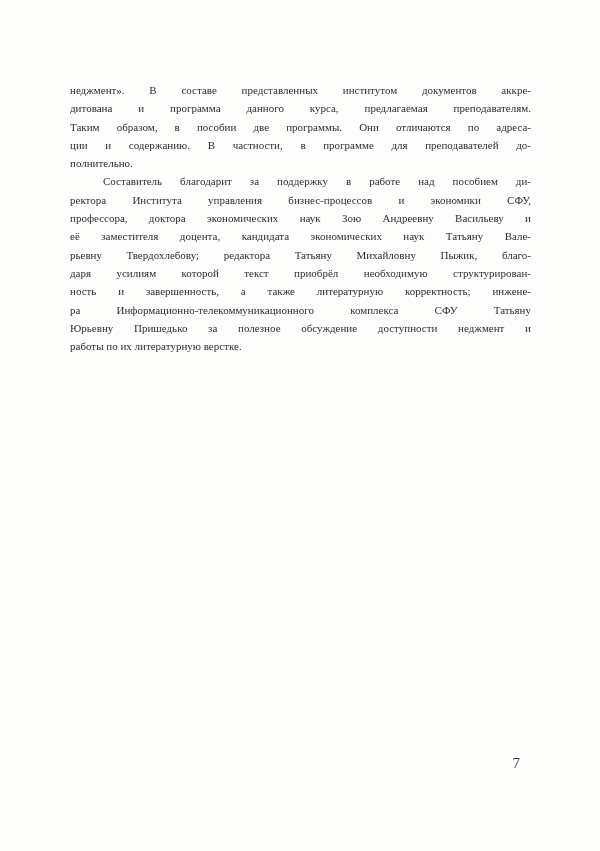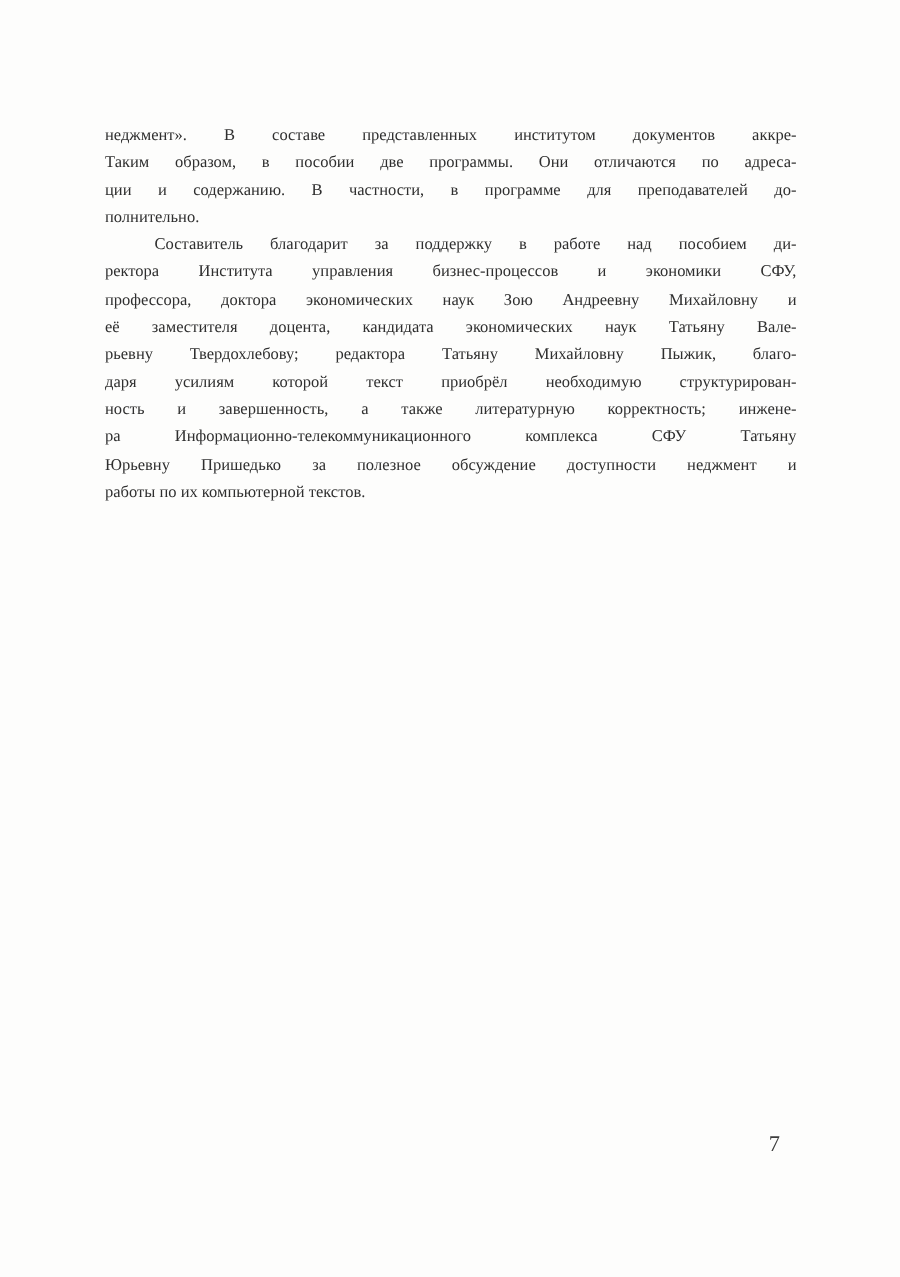--- a/index.html
+++ b/index.html
@@ -51,34 +51,35 @@
   }
 </style>
 </head>
 <body>
 
 <div class="page">
   <div class="text-block">
 
     <div class="para">
       <div class="line">неджмент». В составе представленных институтом документов аккре-</div>
+      <div class="line">дитована и программа данного курса, предлагаемая преподавателям.</div>
       <div class="line">Таким образом, в пособии две программы. Они отличаются по адреса-</div>
       <div class="line">ции и содержанию. В частности, в программе для преподавателей до-</div>
       <div class="line last">полнительно.</div>
     </div>
 
     <div class="para">
       <div class="line indent">Составитель благодарит за поддержку в работе над пособием ди-</div>
       <div class="line">ректора Института управления бизнес-процессов и экономики СФУ,</div>
-      <div class="line">профессора, доктора экономических наук Зою Андреевну Михайловну и</div>
+      <div class="line">профессора, доктора экономических наук Зою Андреевну Васильеву и</div>
       <div class="line">её заместителя доцента, кандидата экономических наук Татьяну Вале-</div>
       <div class="line">рьевну Твердохлебову; редактора Татьяну Михайловну Пыжик, благо-</div>
       <div class="line">даря усилиям которой текст приобрёл необходимую структурирован-</div>
       <div class="line">ность и завершенность, а также литературную корректность; инжене-</div>
       <div class="line">ра Информационно-телекоммуникационного комплекса СФУ Татьяну</div>
       <div class="line">Юрьевну Пришедько за полезное обсуждение доступности неджмент и</div>
-      <div class="line last">работы по их компьютерной текстов.</div>
+      <div class="line last">работы по их литературную верстке.</div>
     </div>
 
   </div>
 
   <div class="page-number">7</div>
 </div>
 
 </body></html>

